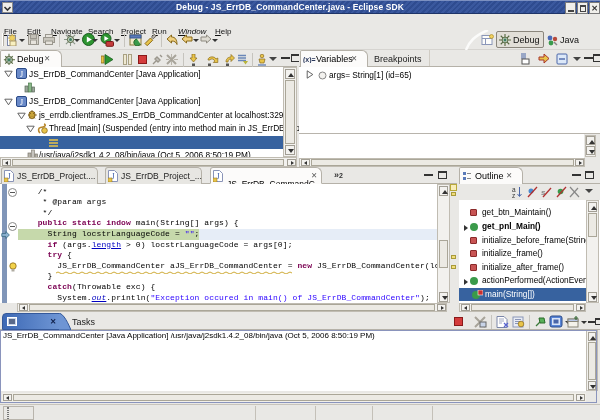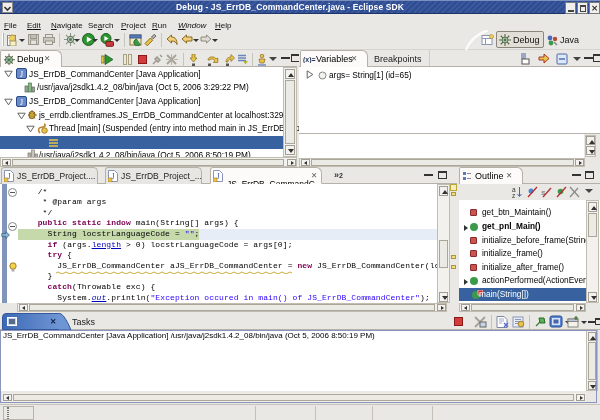--- a/index.html
+++ b/index.html
@@ -8,21 +8,21 @@
 .abs { position:absolute; }
 
 #titlebar { left:0; top:0; width:600px; height:14px;
   background: repeating-linear-gradient(135deg,#3a589e 0 2px,#2f4c90 2px 4px);
   border-top:1px solid #7c90c0; border-bottom:1px solid #1e3468; }
 #titletext { left:0; top:2px; width:580px; text-align:center; color:#fff; font-size:8.5px; font-weight:bold; letter-spacing:0.1px; }
 #winmenu { left:2px; top:2px; width:11px; height:11px; background:#f0eeea; border:1px solid #8a8a8a; color:#444; font-size:8px; line-height:9px; text-align:center; }
 .winbtn { top:2px; width:17px; height:12px; background:#f0efeb; border:1px solid #7a7a7a; color:#333; text-align:center; }
 
 #menubar { left:0; top:15px; width:600px; height:15px; font-size:8px; color:#111; }
-.mi { position:absolute; top:6px; }
+.mi { position:absolute; top:12px; }
 .mi u { text-decoration:underline; }
 
 #toolbar { left:0; top:30px; width:600px; height:20px; border-bottom:1px solid #d6d4d0; }
 .tsep { position:absolute; top:3px; width:1px; height:14px; background:#c6c4be; }
 .dd { position:absolute; width:0; height:0; border-left:3px solid transparent; border-right:3px solid transparent; border-top:3px solid #333; top:9px; }
 .persptxt { font-size:9px; color:#111; position:absolute; }
 
 .view { background:#e9e8e5; }
 .vtabrow { position:absolute; border-bottom:1px solid #b5b1a8; background:#e9e8e5; }
 .vtab { position:absolute; top:0; height:17px; background:#fcfbfa; border:1px solid #b5b1a8; border-bottom:none; border-top-left-radius:2px; border-top-right-radius:6px; font-size:9px; color:#000; }
@@ -235,21 +235,20 @@
   <svg class="abs" style="left:16px;top:18px;" width="11" height="11" viewBox="0 0 11 11">
       <rect x="0.5" y="0.5" width="10" height="10" rx="1.5" fill="#6a8ac8" stroke="#2a4a88"></rect>
       <text x="5.5" y="8.5" font-size="8" fill="#fff" text-anchor="middle" font-family="Liberation Serif">J</text>
     </svg>
   <div class="trow" style="left:29px;top:18.5px;">JS_ErrDB_CommandCenter [Java Application]</div>
   <svg class="abs" style="left:24px;top:31.5px;" width="11" height="11" viewBox="0 0 11 11">
       <rect x="1" y="4" width="3" height="6" fill="#9aa89a" stroke="#5a685a" stroke-width="0.7"></rect>
       <rect x="4.5" y="1" width="3" height="9" fill="#8ab88a" stroke="#4a7a4a" stroke-width="0.7"></rect>
       <rect x="8" y="5" width="2.5" height="5" fill="#9aa89a" stroke="#5a685a" stroke-width="0.7"></rect>
     </svg>
-  <div class="trow" style="left:37px;top:31.8px;">/usr/java/j2sdk1.4.2_08/bin/java (Oct 5, 2006 3:29:22 PM)</div>
   <svg class="abs" style="left:4px;top:47.8px;" width="9" height="8" viewBox="0 0 9 8">
       <path d="M0.8 1.2 h7.4 L4.5 6.8z" fill="#fdfdfd" stroke="#555" stroke-width="0.9"></path>
     </svg>
   <svg class="abs" style="left:16px;top:45.5px;" width="11" height="11" viewBox="0 0 11 11">
       <rect x="0.5" y="0.5" width="10" height="10" rx="1.5" fill="#6a8ac8" stroke="#2a4a88"></rect>
       <text x="5.5" y="8.5" font-size="8" fill="#fff" text-anchor="middle" font-family="Liberation Serif">J</text>
     </svg>
   <div class="trow" style="left:29px;top:46.1px;">JS_ErrDB_CommandCenter [Java Application]</div>
   <svg class="abs" style="left:17px;top:61.5px;" width="9" height="8" viewBox="0 0 9 8">
       <path d="M0.8 1.2 h7.4 L4.5 6.8z" fill="#fdfdfd" stroke="#555" stroke-width="0.9"></path>
@@ -502,21 +501,21 @@
   <div class="abs" style="left:11px;top:96.5px;width:7px;height:7px;background:#c85454;border:1px solid #8a2a2a;border-radius:1px;"></div>
   <div class="trow" style="left:23px;top:94.5px;">initialize_after_frame()</div>
   <div class="abs" style="left:11px;top:110px;width:8px;height:8px;background:#3a9a4a;border-radius:50%;"></div>
   <div class="tri abs" style="left:5px;top:112px;border-top:3px solid transparent;border-bottom:3px solid transparent;border-left:4px solid #333;"></div>
   <div class="trow" style="left:23px;top:108px;">actionPerformed(ActionEvent</div>
   <div class="abs sel" style="left:0;top:121px;width:127px;height:13px;"></div>
   <svg class="abs" style="left:12px;top:123px;" width="12" height="10" viewBox="0 0 12 10">
       <circle cx="5" cy="5" r="4" fill="#3a9a4a"></circle>
       <rect x="7" y="0" width="5" height="5" fill="#c83030" stroke="#fff" stroke-width="0.6"></rect>
     </svg>
-  <div class="trow" style="left:20px;top:122px;color:#fff;">main(String[])</div>
+  <div class="trow" style="left:26px;top:122px;color:#fff;">main(String[])</div>
 
   <div class="sbV" style="left:127px;top:33px;width:13px;height:103px;">
     <div class="sbbtn" style="left:1px;top:1px;width:9px;height:10px;">
         <div class="tri" style="left:1.5px;top:3px;border-left:3px solid transparent;border-right:3px solid transparent;border-bottom:4px solid #333;"></div>
       </div>
     <div class="sbthumb" style="left:1px;top:12px;width:9px;height:24px;"></div>
     <div class="sbbtn" style="left:1px;top:91px;width:9px;height:10px;">
         <div class="tri" style="left:1.5px;top:3px;border-left:3px solid transparent;border-right:3px solid transparent;border-top:4px solid #333;"></div>
       </div>
   </div>

